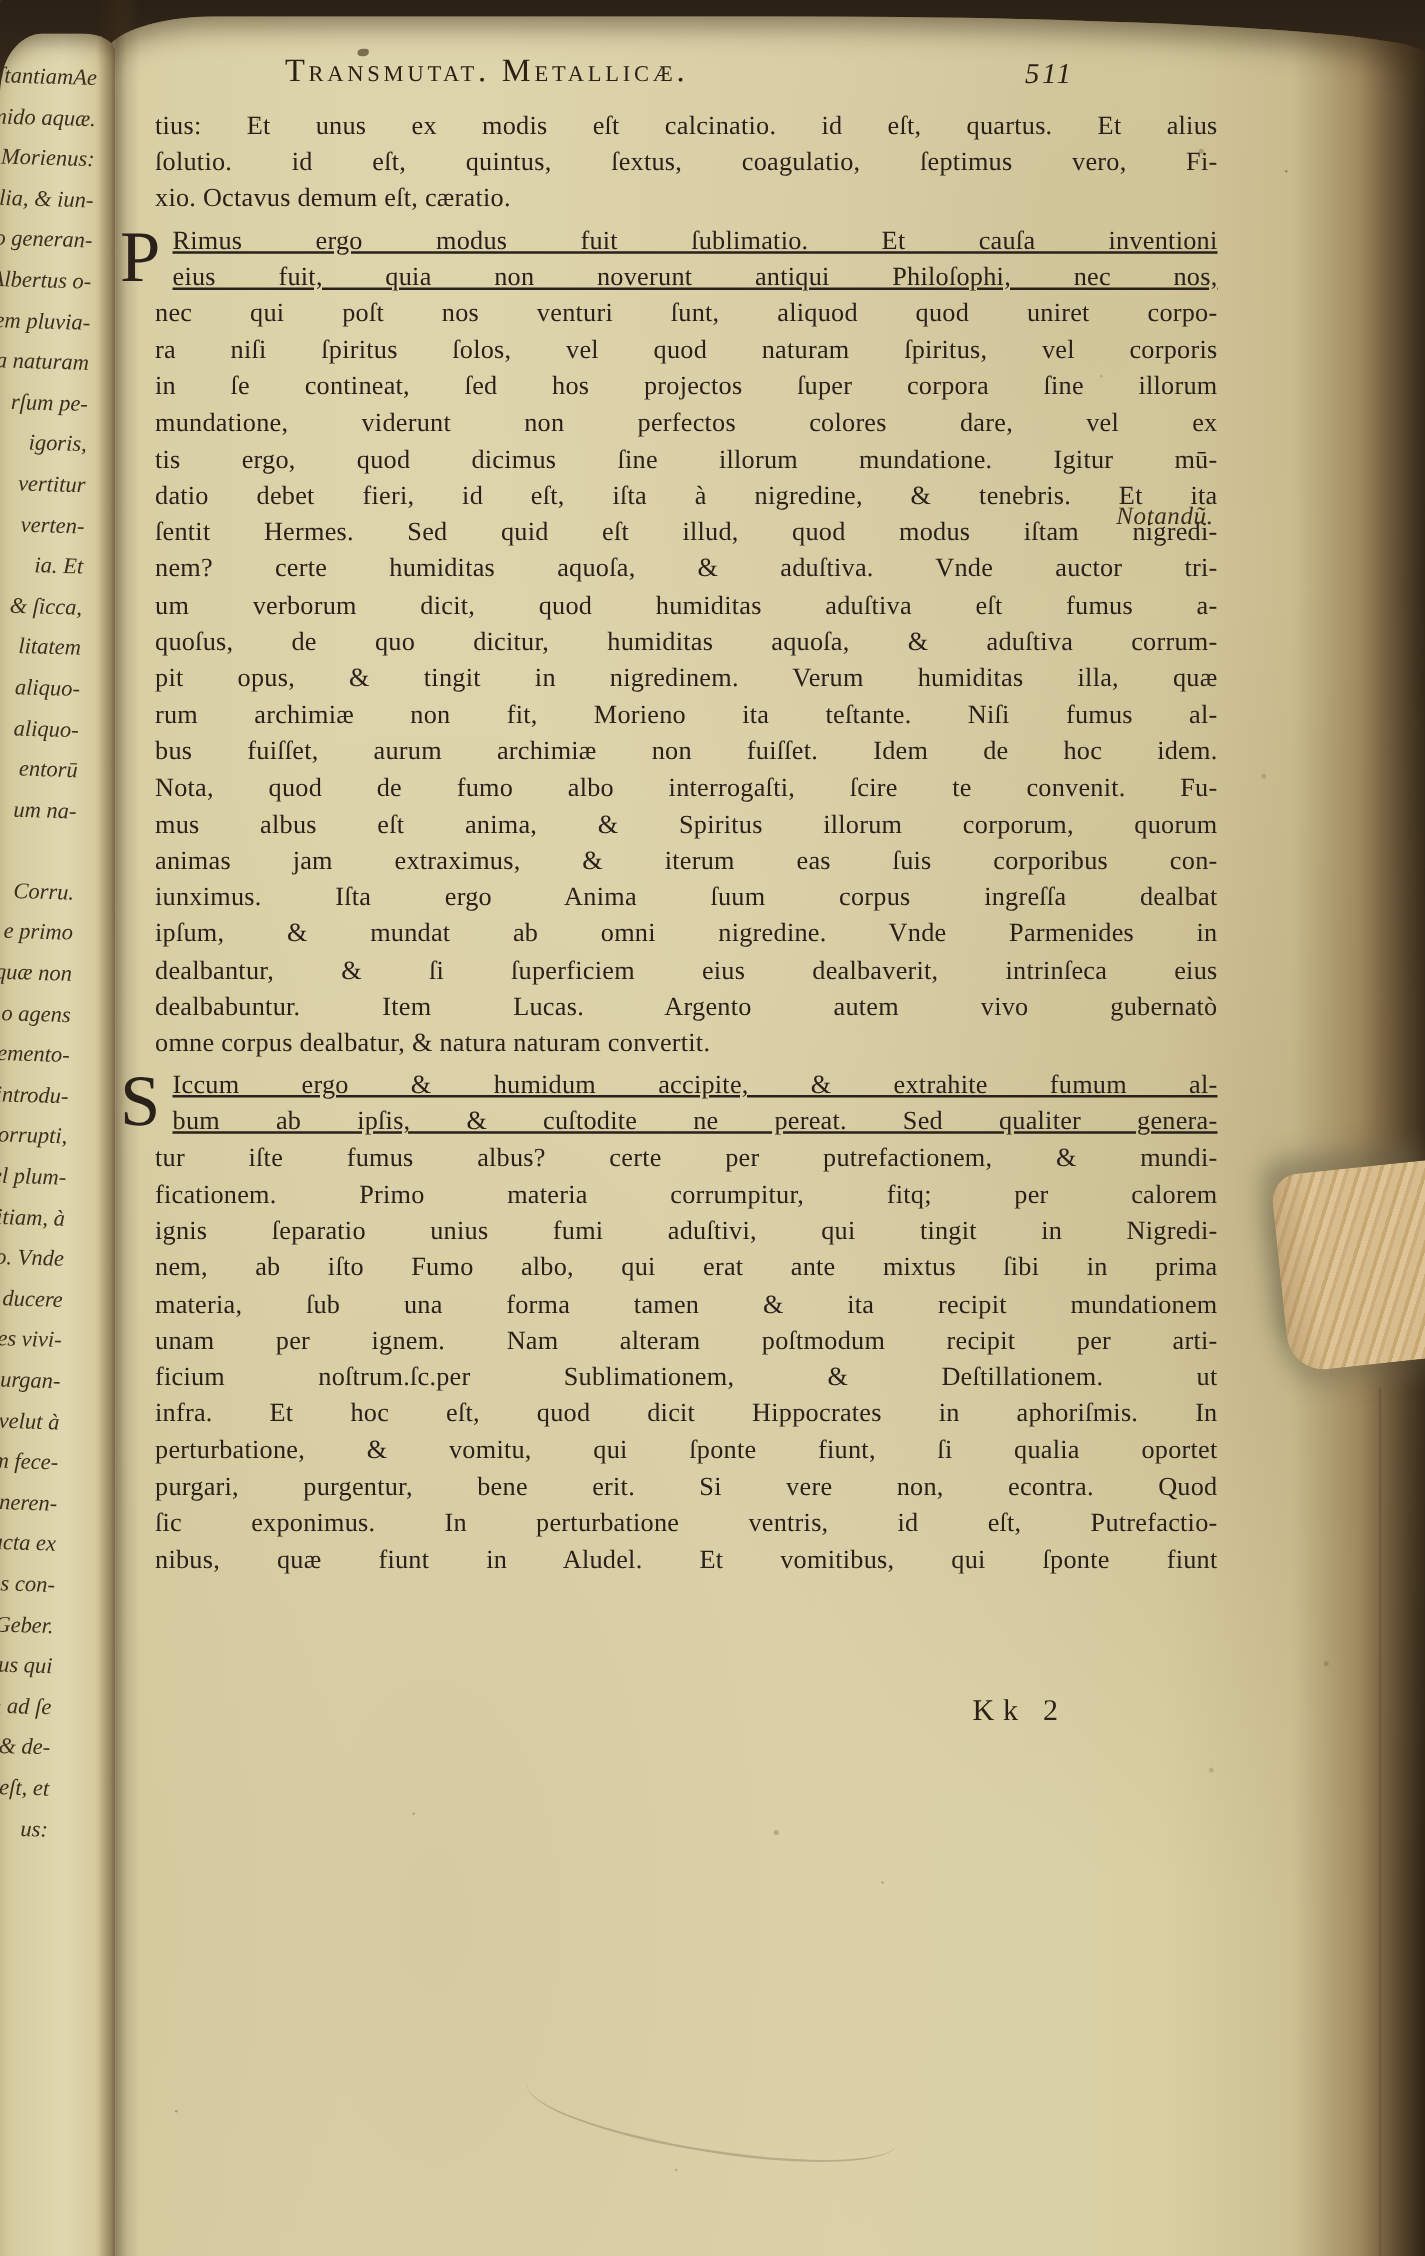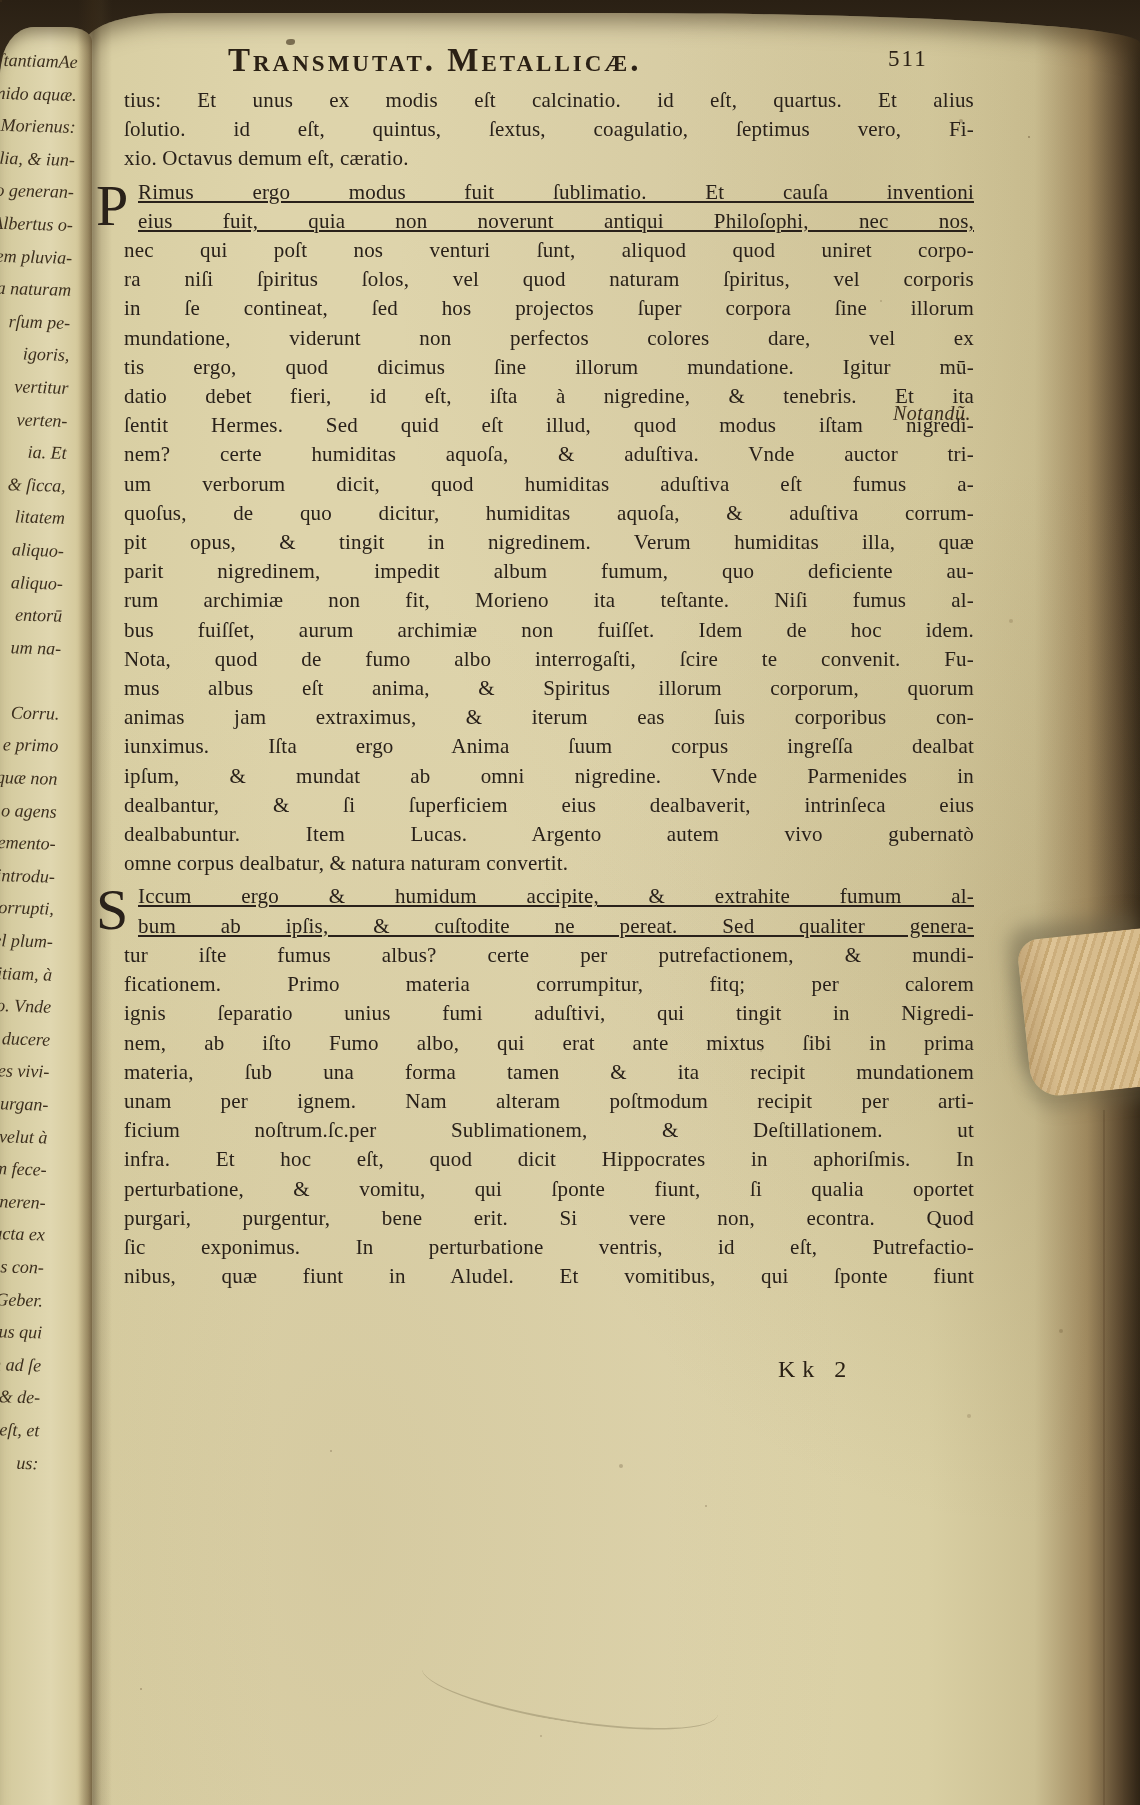--- a/index.html
+++ b/index.html
@@ -36,23 +36,23 @@
     position:absolute;left:-118px;top:46px;width:196px;z-index:4;
     text-align:right;transform:rotate(1.6deg);transform-origin:top right;
     font-style:italic;font-size:18px;line-height:32.6px;
     color:#3c2f1e;white-space:nowrap;
   }
   .frag{overflow:visible;}
   
   .header{position:absolute;left:96px;top:42px;width:878px;height:42px;z-index:4;color:#2b2115;}
   .title{
     position:absolute;left:132px;top:0;
-    font-variant:small-caps;font-size:33px;letter-spacing:3px;font-weight:bold;
-  }
-  .pagenum{position:absolute;left:792px;top:4px;font-size:23px;letter-spacing:2px;}
+    font-variant:small-caps;font-size:26px;letter-spacing:3px;font-weight:normal;
+  }
+  .pagenum{position:absolute;left:724px;top:4px;font-style:italic;font-size:23px;letter-spacing:2px;}
   .text-block{position:absolute;left:96px;top:86px;width:878px;z-index:4;color:#29211a;}
   .line{
     font-size:21px;line-height:29.2px;letter-spacing:.2px;
     text-align:justify;text-align-last:justify;white-space:normal;margin-left:28px;
   }
   .line.flush{text-align-last:left;}
   .line.indent{margin-left:42px;text-decoration:underline;}
   .para{position:relative;}
   .para + .para{margin-top:4px;}
   .dropcap{
@@ -180,21 +180,20 @@
         <div class="line">ra niſi ſpiritus ſolos, vel quod naturam ſpiritus, vel corporis</div>
         <div class="line">in ſe contineat, ſed hos projectos ſuper corpora ſine illorum</div>
         <div class="line">mundatione, viderunt non perfectos colores dare, vel ex</div>
         <div class="line">tis ergo, quod dicimus ſine illorum mundatione. Igitur mū-</div>
         <div class="line">datio debet fieri, id eſt, iſta à nigredine, &amp; tenebris.  Et ita</div>
         <div class="line">ſentit Hermes. Sed quid eſt illud, quod modus iſtam nigredi-</div>
         <div class="line">nem? certe humiditas aquoſa, &amp; aduſtiva. Vnde auctor tri-</div>
         <div class="line">um verborum dicit, quod humiditas aduſtiva eſt fumus a-</div>
         <div class="line">quoſus, de quo dicitur, humiditas aquoſa, &amp; aduſtiva corrum-</div>
         <div class="line">pit opus, &amp; tingit in nigredinem. Verum humiditas illa, quæ</div>
-        <div class="line">parit nigredinem, impedit album fumum, quo deficiente au-</div>
         <div class="line">rum archimiæ non fit, Morieno ita teſtante. Niſi fumus al-</div>
         <div class="line">bus fuiſſet, aurum archimiæ non fuiſſet. Idem de hoc idem.</div>
         <div class="line">Nota, quod de fumo albo interrogaſti, ſcire te convenit. Fu-</div>
         <div class="line">mus albus eſt anima, &amp; Spiritus illorum corporum, quorum</div>
         <div class="line">animas jam extraximus, &amp; iterum eas ſuis corporibus con-</div>
         <div class="line">iunximus.  Iſta ergo Anima ſuum corpus ingreſſa dealbat</div>
         <div class="line">ipſum, &amp; mundat ab omni nigredine.  Vnde Parmenides in</div>
         <div class="line">dealbantur, &amp; ſi ſuperficiem eius dealbaverit, intrinſeca eius</div>
         <div class="line">dealbabuntur.  Item Lucas. Argento autem vivo gubernatò</div>
         <div class="line flush">omne corpus dealbatur, &amp; natura naturam convertit.</div>

